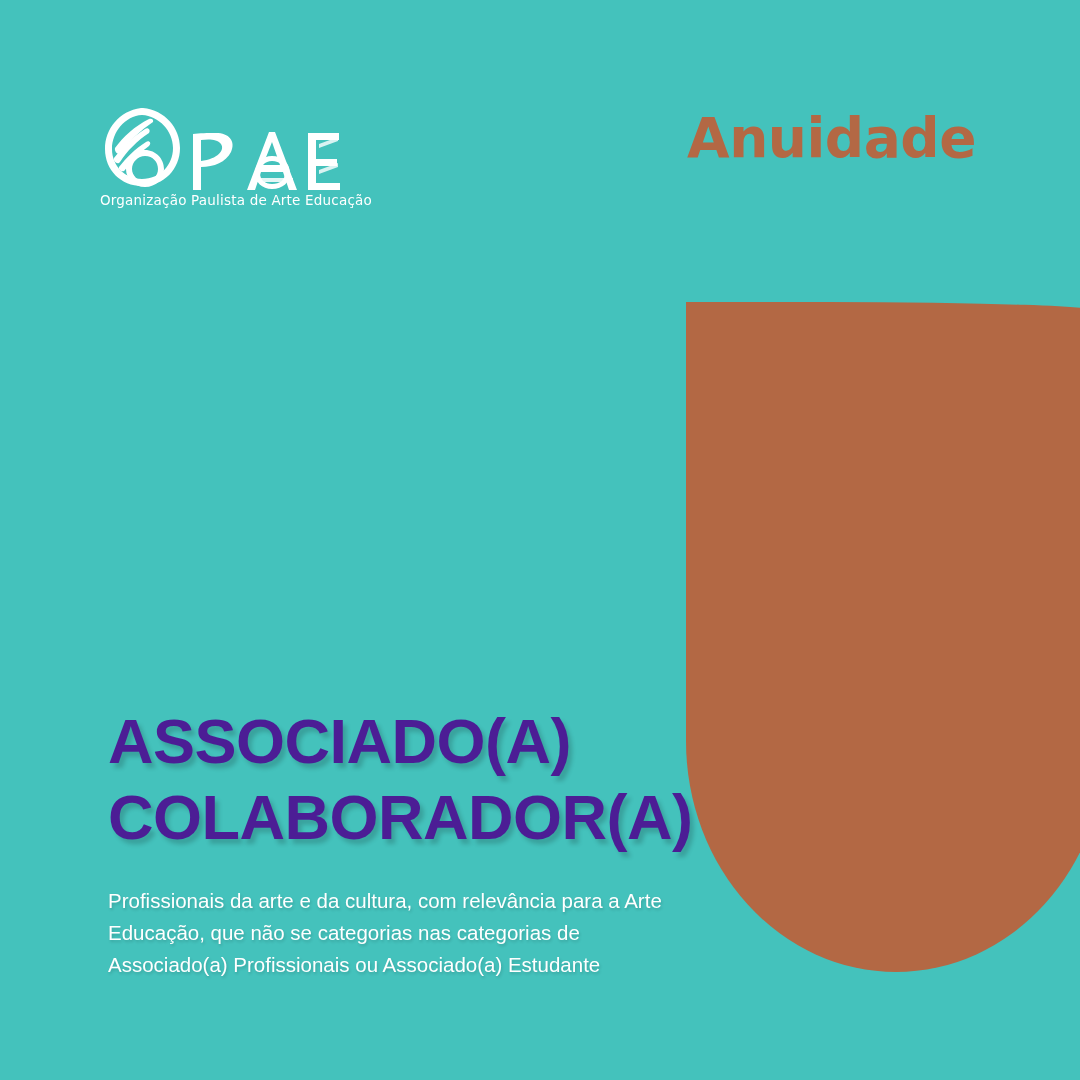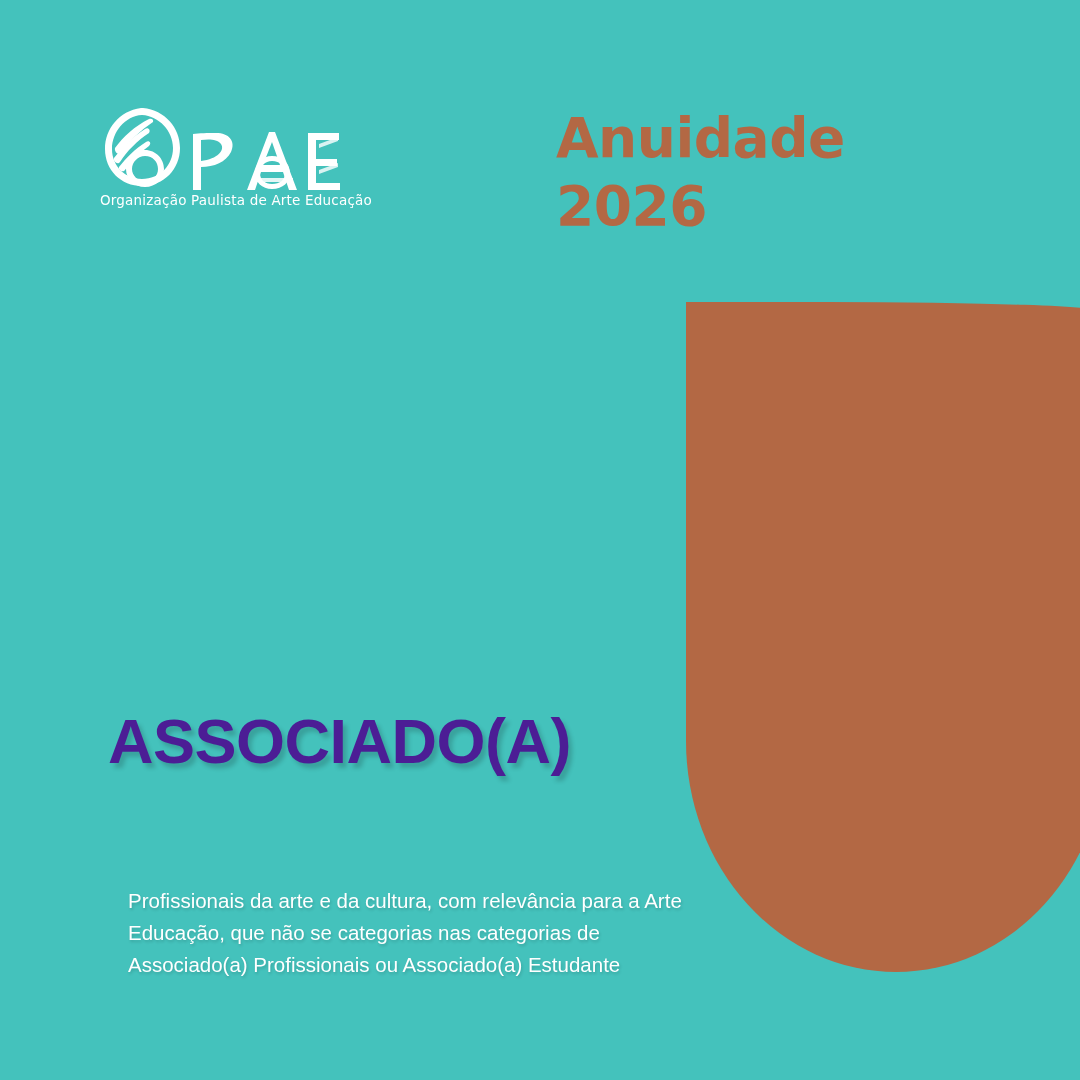--- a/index.html
+++ b/index.html
@@ -60,21 +60,21 @@
     font-family: "DejaVu Sans", sans-serif;
     white-space: nowrap;
   }
 
   
   #annual-title {
     position: absolute;
     right: 104px;
     top: 104px;
     width: 420px;
-    text-align: left;
+    text-align: right;
     color: #b36844;
     font-size: 55px;
     font-weight: bold;
     line-height: 68px;
     letter-spacing: -0.5px;
     font-family: "DejaVu Sans", sans-serif;
   }
 
   
   #headline {
@@ -103,21 +103,20 @@
     width: 625px;
     color: #ffffff;
     font-size: 20.5px;
     line-height: 32px;
     font-family: "Liberation Sans", sans-serif;
     text-shadow: 1px 2px 3px rgba(0,0,0,0.16);
   }
   #description .desc-line {
     display: block;
     white-space: nowrap;
-    margin-left: 20px;
   }
 </style>
 </head>
 <body>
 
 <div id="poster">
 
   <div id="arch-shape"></div>
 
   <div id="logo-block">
@@ -151,25 +150,25 @@
           <path d="M222 40 L241 33 L241 37 L222 44 Z" opacity="0.8"></path>
           <path d="M222 66 L241 59 L241 63 L222 70 Z" opacity="0.8"></path>
         </g>
       </svg>
     </div>
     <div id="logo-tagline">Organização Paulista de Arte Educação</div>
   </div>
 
   <div id="annual-title">
     <div>Anuidade</div>
-    <div>2026</div>
   </div>
 
   <div id="headline">
     <span class="hl-line">ASSOCIADO(A)</span>
+    <span class="hl-line">COLABORADOR(A)</span>
   </div>
 
   <div id="description">
     <span class="desc-line">Profissionais da arte e da cultura, com relevância para a Arte</span>
     <span class="desc-line">Educação, que não se categorias nas categorias de</span>
     <span class="desc-line">Associado(a) Profissionais ou Associado(a) Estudante</span>
   </div>
 
 </div>
 

